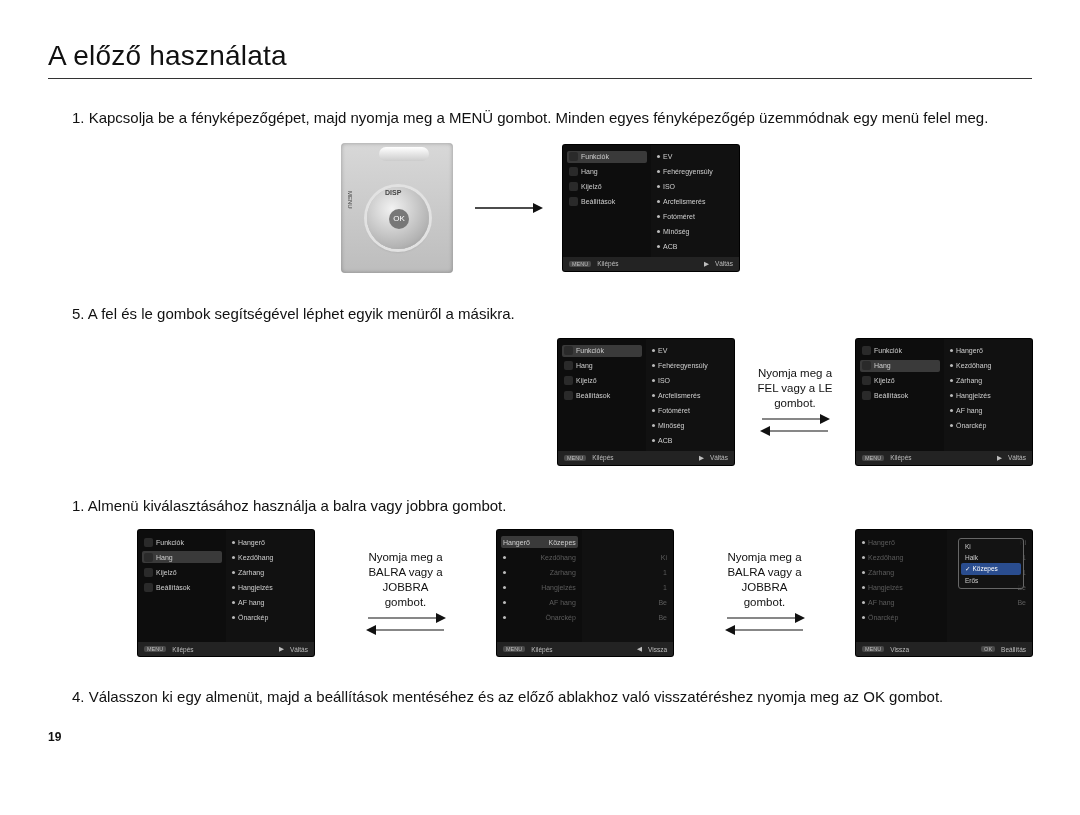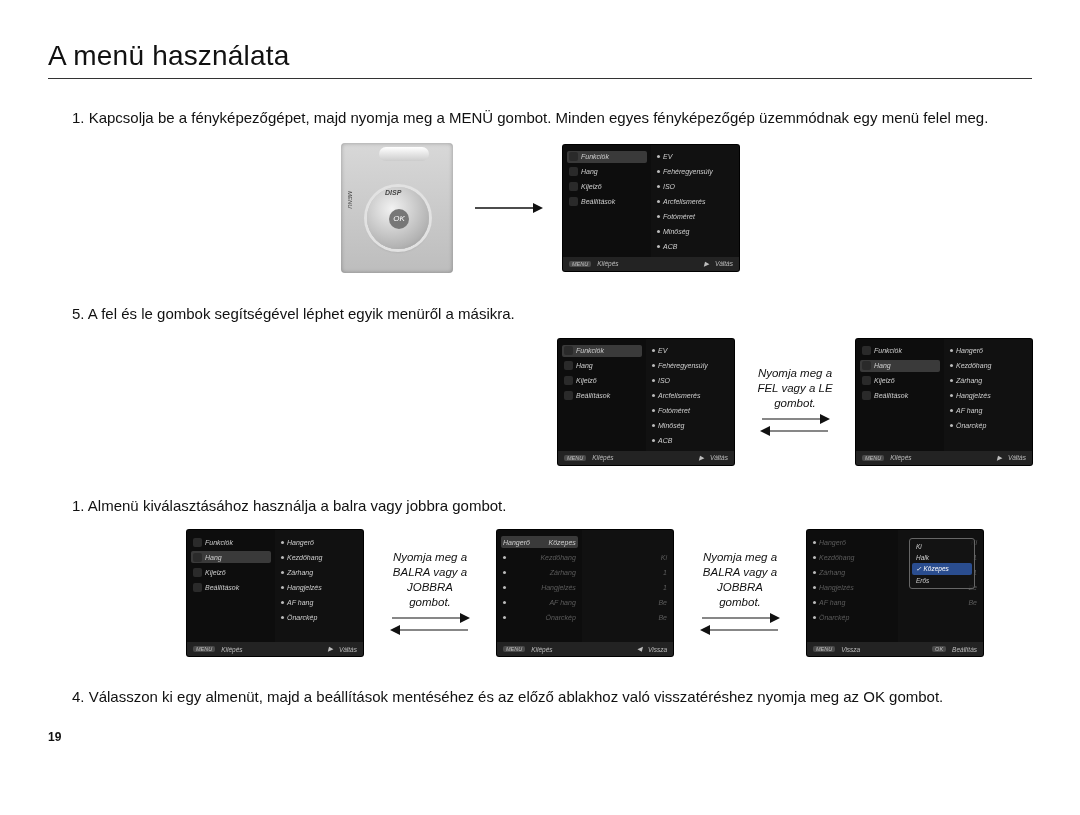--- a/index.html
+++ b/index.html
@@ -32,24 +32,23 @@
   .step4 {
     margin-top: 4px;
   }
   .row {
     display: flex;
     align-items: center;
     justify-content: center;
     gap: 20px;
     margin: 12px 0 30px 0;
     flex-wrap: nowrap;
-    font-style: italic;
   }
   .row2 { justify-content: flex-end; margin-left: 116px; }
-  .row3 { justify-content: center; margin-left: 90px; }
+  .row3 { justify-content: space-between; margin-left: 90px; }
   .camera {
     width: 112px;
     height: 130px;
     background: linear-gradient(180deg,#d8d8d8,#bdbdbd);
     border-radius: 4px;
     position: relative;
     box-shadow: inset 0 0 4px rgba(0,0,0,.3);
   }
   .camera .disc {
     position:absolute;
@@ -144,21 +143,21 @@
   .options-box .opt.sel{background:#2a4d8f;color:#fff}
 
   .page-num {
     font-size:12px;font-weight:bold;margin-top:22px;
   }
 </style>
 </head>
 <body>
 
 <div class="page">
-  <h1>A menü használata</h1>
+  <h1>A előző használata</h1>
   <hr class="hr">
 
   <p class="step">1. Kapcsolja be a fényképezőgépet, majd nyomja meg a MENÜ gombot. Minden egyes fényképezőgép üzemmódnak egy menü felel meg.</p>
   <div class="row">
     <div class="camera">
       <div class="top"></div>
       <div class="disc"></div>
       <span class="disp">DISP</span>
       <span class="ok">OK</span>
       <span class="menu-label">MENU</span>

